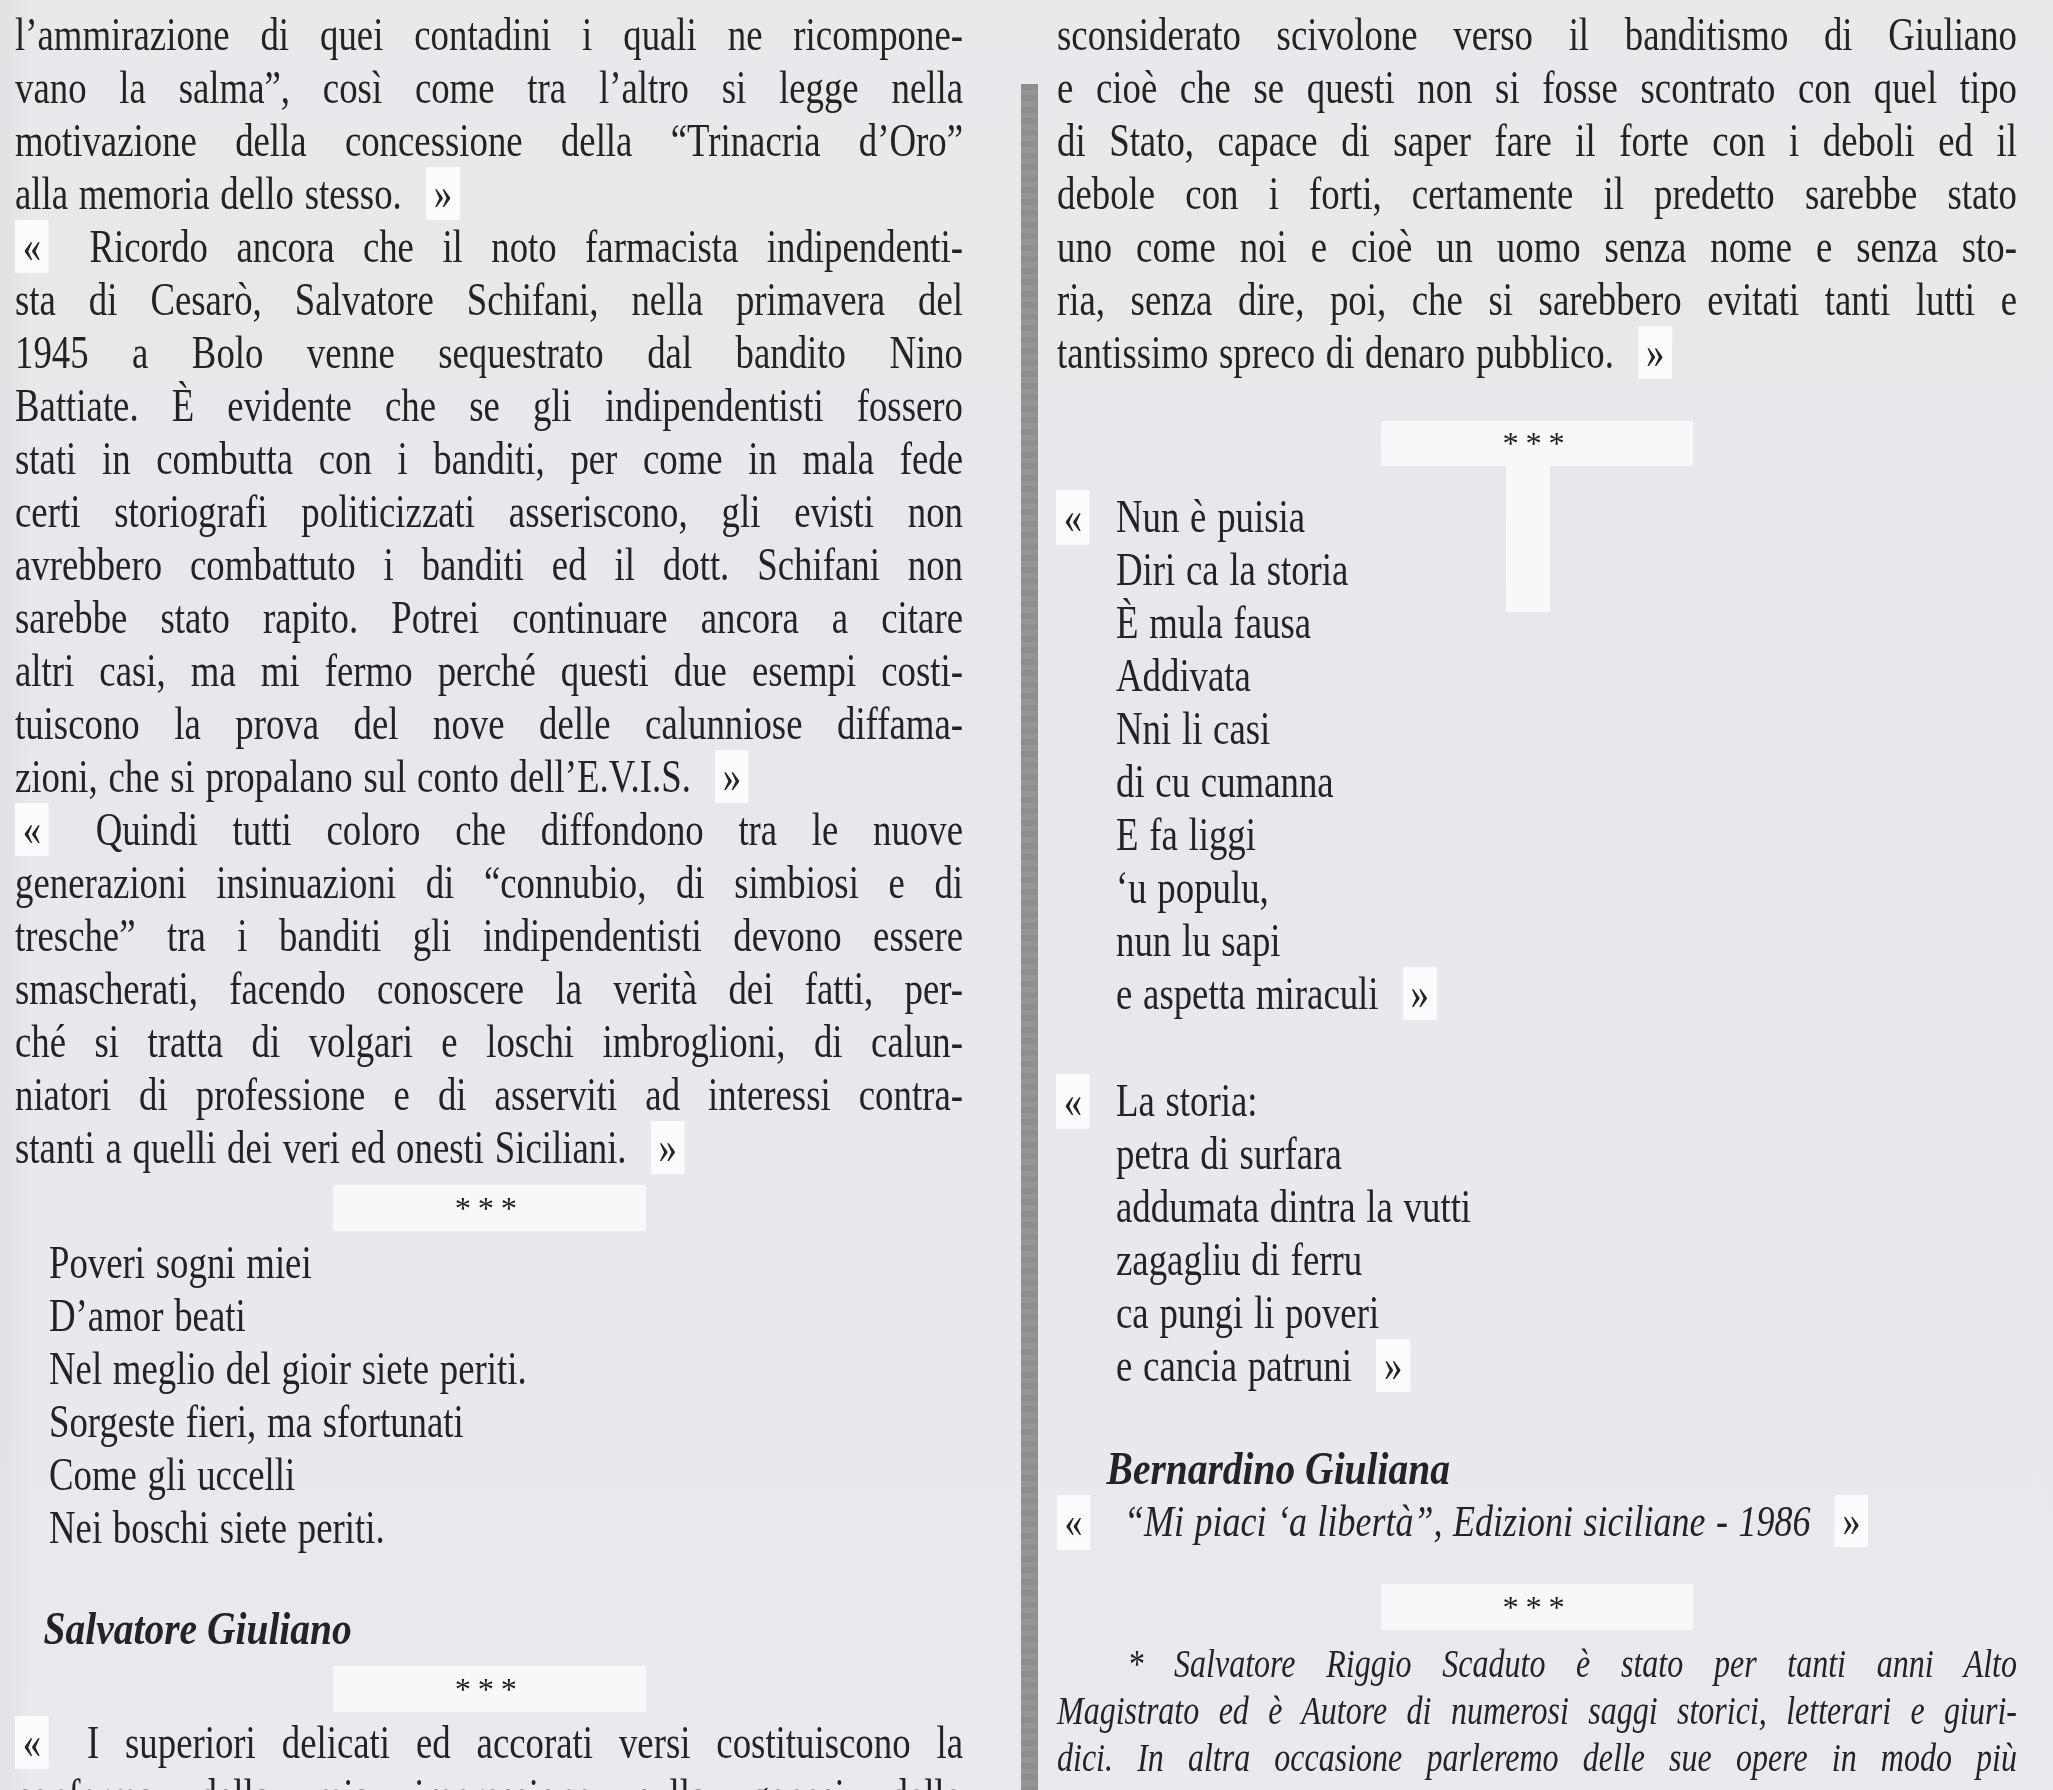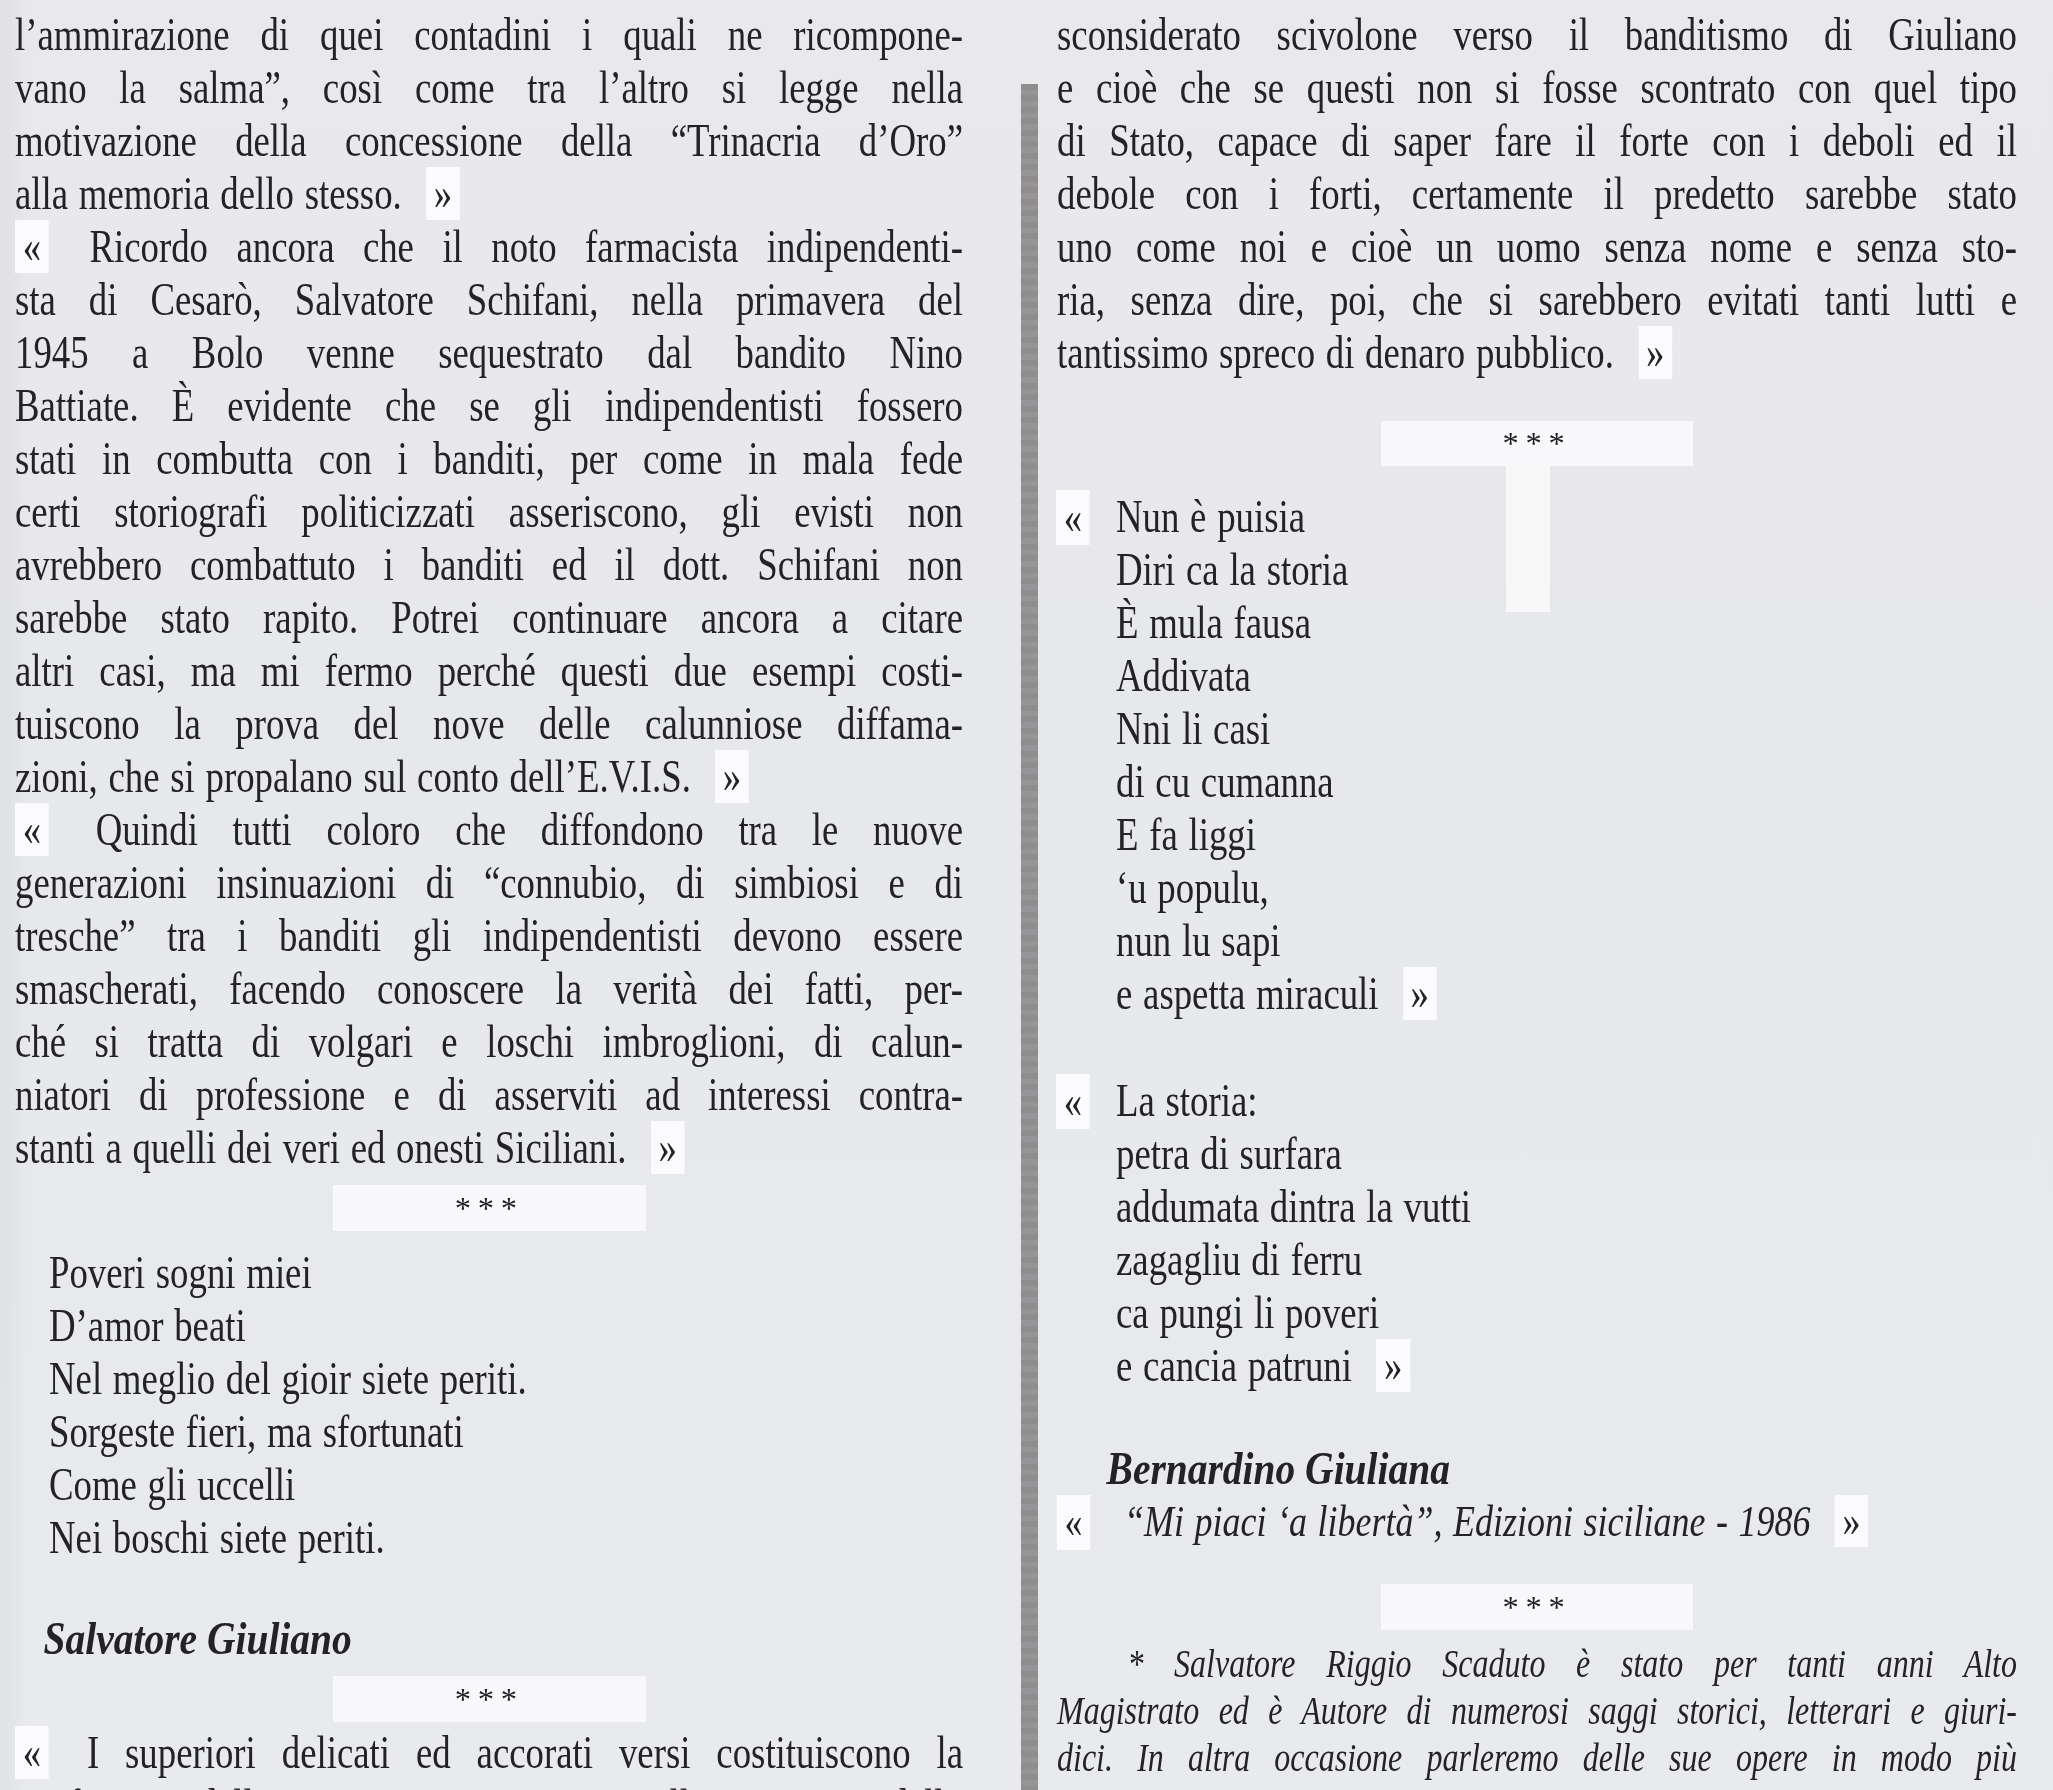--- a/index.html
+++ b/index.html
@@ -70,21 +70,21 @@
   
   .citation{padding-left:67px;}
   .citation .tline{font-style:italic;font-size:45px;}
   .citation .tline > .go{left:-84px;}
   
   .footnote{font-style:italic;}
   .footnote .tline{font-size:40px;line-height:47px;min-height:47px;}
   .footnote .tline:first-child{text-indent:88px;}
   
   .col-left .sep.s1{margin-top:11.5px;}
-  .col-left .poem{margin-top:15px;}
+  .col-left .poem{margin-top:5px;}
   .col-left .author{margin-top:48px;}
   .col-left .sep.s2{margin-top:11.5px;}
   .col-left .p4{margin-top:3.8px;}
   .col-right .sep.s1{margin-top:42px;}
   .col-right .poem1{margin-top:24px;}
   .col-right .poem2{margin-top:54px;}
   .col-right .author{margin-top:50px;}
   .col-right .citation{margin-top:0;}
   .col-right .sep.s2{margin-top:36px;}
   .col-right .footnote{margin-top:10.5px;}

